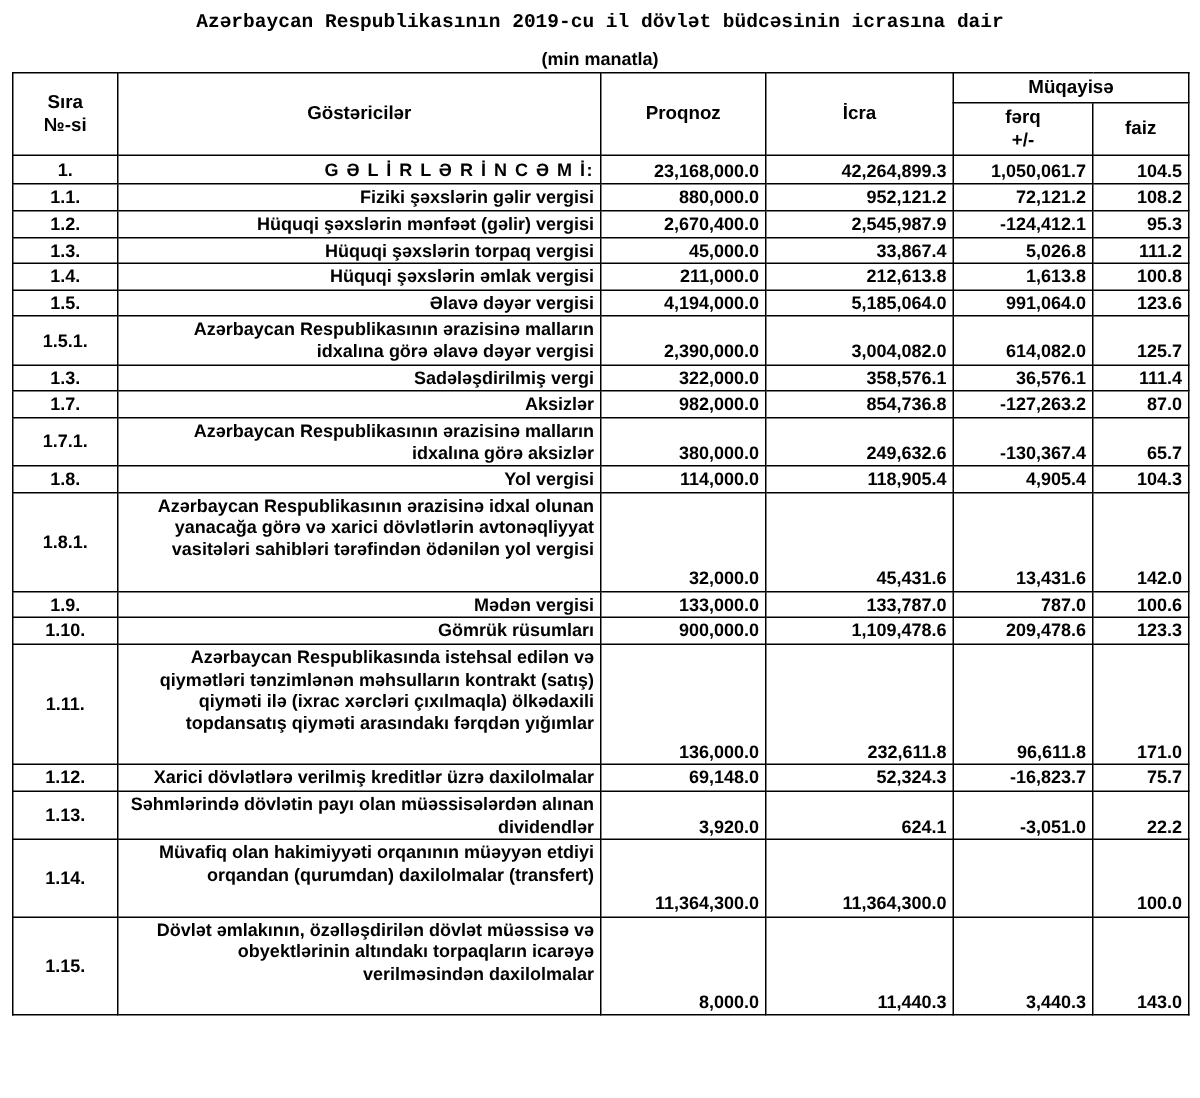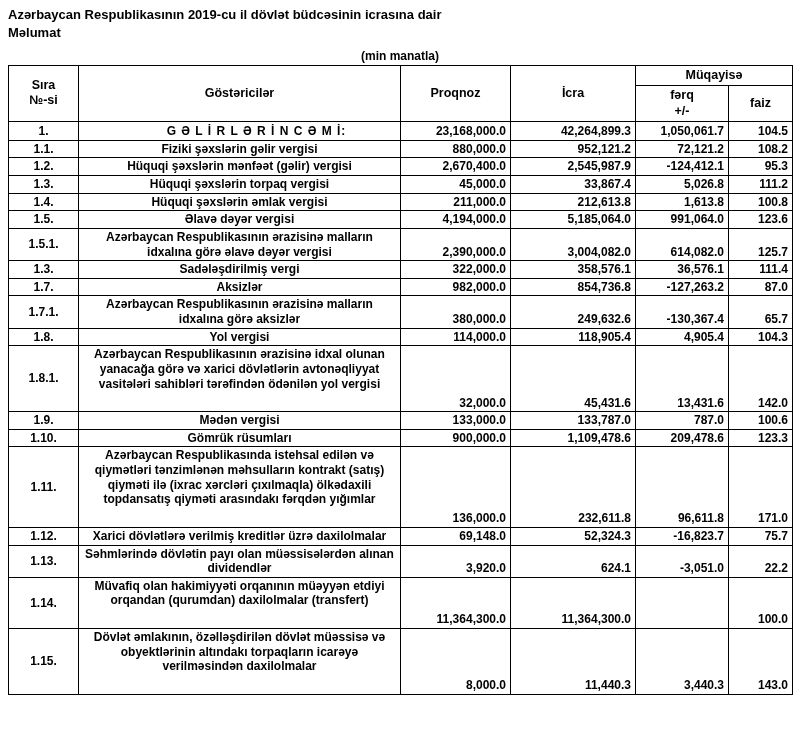--- a/index.html
+++ b/index.html
@@ -5,23 +5,25 @@
   * { margin: 0; padding: 0; box-sizing: border-box; }
   html, body { background: #ffffff; }
   body {
     width: 800px;
     min-height: 732px;
     font-family: "Liberation Sans", sans-serif;
     color: #000;
   }
   .page { padding: 6px 8px 4px 8px; }
   .doc-title {
+    text-align: center;
     font-weight: bold;
     font-size: 13px;
     line-height: 1.35;
+    font-family: Liberation Mono, monospace;
   }
   .unit-note {
     text-align: center;
     font-weight: bold;
     font-size: 12px;
     margin: 8px 0 2px 0;
   }
   table.budget {
     width: 784px;
     border-collapse: collapse;
@@ -37,34 +39,33 @@
     text-align: center;
     vertical-align: middle;
     white-space: pre-line;
     padding: 2px 2px;
     font-size: 12.5px;
   }
   th.h-compare { height: 20px; }
   tr.subhead th { height: 32px; }
   table.budget td { padding: 1px 4px; }
   td.cell-code { text-align: center; vertical-align: middle; }
-  td.cell-name { text-align: center; vertical-align: middle; }
+  td.cell-name { text-align: right; vertical-align: middle; }
   td.cell-num  { text-align: right; vertical-align: bottom; }
   tr.row-total td.cell-name { padding-left: 38px; letter-spacing: 1px; }
   tr.row-total td { height: 19px; }
   tr.row-tall td.cell-name { padding-bottom: 20px; vertical-align: middle; }
 </style>
 </head>
 <body>
 
 <div class="page">
 
   <div class="doc-title">
     <div>Azərbaycan Respublikasının 2019-cu il dövlət büdcəsinin icrasına dair</div>
-    <div>Məlumat</div>
   </div>
 
   <div class="unit-note">(min manatla)</div>
 
   <table class="budget">
     <colgroup>
       <col style="width:70px">
       <col style="width:322px">
       <col style="width:110px">
       <col style="width:125px">

